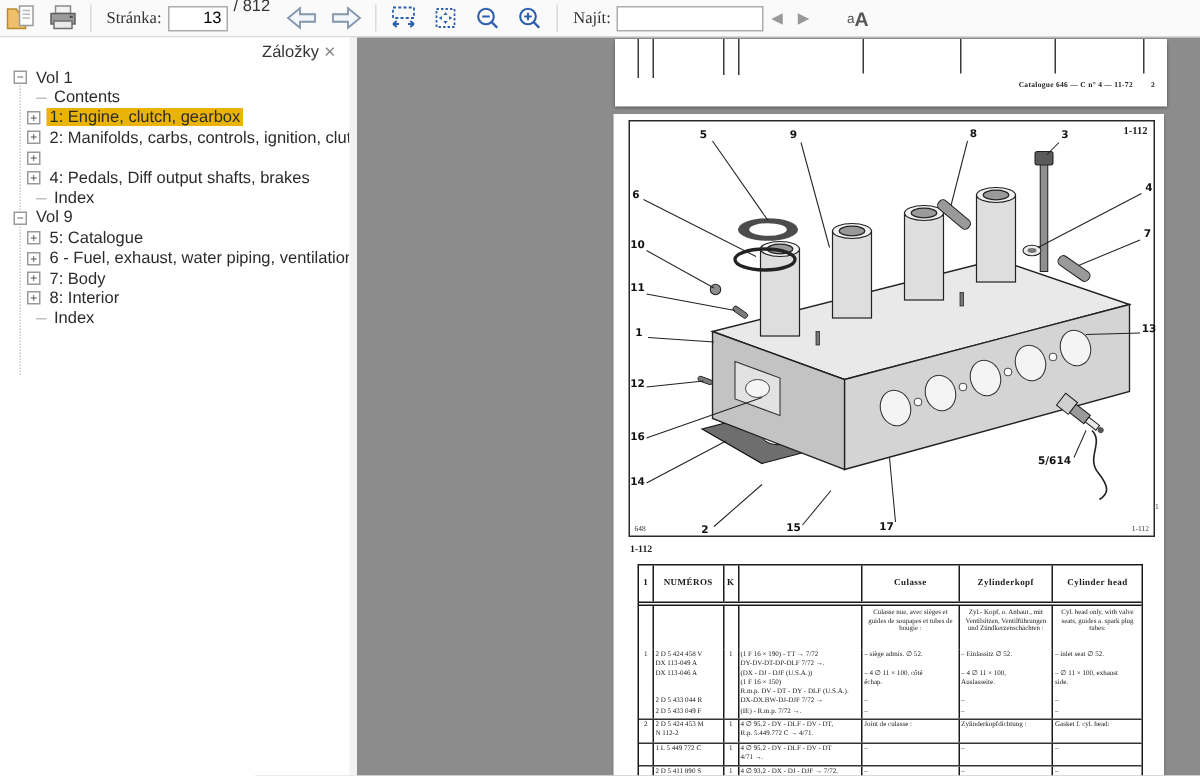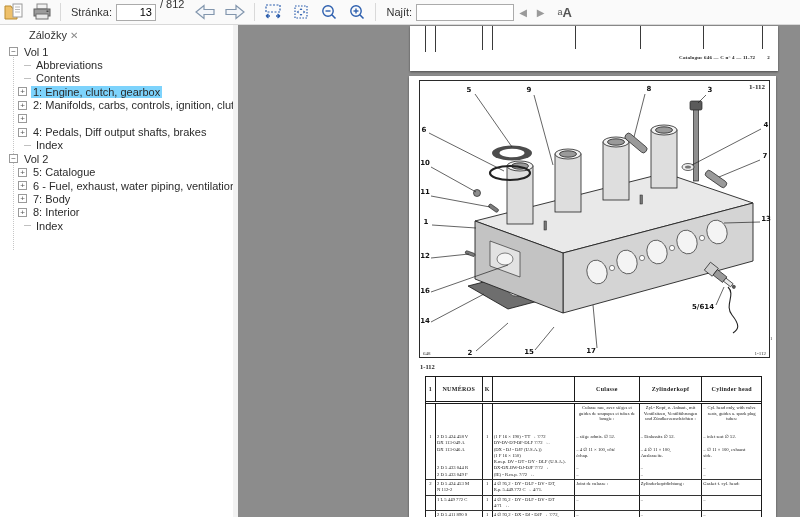--- a/index.html
+++ b/index.html
@@ -7,51 +7,51 @@
     font-family:"Liberation Sans", sans-serif; }
   .app { position:relative; width:800px; height:517px; }
 
   
   .toolbar { position:absolute; left:0; top:0; width:800px; height:25px;
     background:#fafafa; border-bottom:1px solid #d9d9d9;
     display:flex; align-items:center; font-size:11px; color:#333; }
   .tb-btn { height:22px; display:flex; align-items:center; justify-content:center;
     padding:0 4px; }
   .tb-sep { width:1px; height:18px; background:#d9d9d9; margin:0 4px; }
-  .tb-label { margin:0 4px 0 6px; }
+  .tb-label { margin:0 4px 0 6px;font-family:Liberation Serif, serif; }
   .page-input { width:40px; height:17px; border:1px solid #ababab; background:#fff;
     font-size:11px; text-align:right; padding:0 3px; font-family:"Liberation Sans",sans-serif; }
   .page-total { margin:0 6px 16px 4px; }
   .find-input { width:98px; height:17px; border:1px solid #ababab; background:#fff;
     font-size:11px; padding:0 3px; font-family:"Liberation Sans",sans-serif; }
   .find-nav { color:#9a9a9a; font-size:10px; padding:0 5px; }
-  .aa-icon { color:#555; margin-left:8px; }
+  .aa-icon { color:#555; margin-left:20px; }
   .aa-icon .sm { font-size:9px; vertical-align:2px; }
   .aa-icon .lg { font-size:13px; font-weight:bold; }
 
   
   .sidebar { position:absolute; left:0; top:25px; width:233px; height:492px;
     background:#fff; overflow:hidden; }
-  .sb-head { height:20px; display:flex; align-items:center; justify-content:flex-start;
-    padding:0 6px; color:#333; font-size:11px;margin-left:23px; }
+  .sb-head { height:20px; display:flex; align-items:center; justify-content:flex-end;
+    padding:0 6px; color:#333; font-size:11px; }
   .sb-close { color:#8a8a8a; font-size:10px; padding:0 3px; }
   .tree { position:relative; font-size:11px; color:#2b2b2b; }
   .tree-guide { position:absolute; left:13px; top:3px; height:202px;
     border-left:1px dotted #c7c7c7; }
   .tree-row { height:13.4px; display:flex; align-items:center; white-space:nowrap;
     overflow:hidden; position:relative; }
   .tree-row.lvl0 { padding-left:9px; }
   .tree-row.lvl1.noexp { padding-left:24px; }
   .tree-row.lvl1.exp { padding-left:18px; }
   .expander { width:9px; height:9px; border:1px solid #9a9a9a; background:#fff;
     font-size:8px; line-height:7px; text-align:center; color:#555; margin-right:4px;
     flex:none; }
   .dash { width:7px; height:1px; background:#c0c0c0; margin-right:3px; flex:none; }
   .tree-label { padding:0 2px; }
-  .tree-row.sel .tree-label { background:#7dd3fc; }
+  .tree-row.sel .tree-label { background:#eab308; }
 
   
   .splitter { position:absolute; left:233px; top:25px; width:5px; height:492px;
     background:#f2f2f2; }
   .docarea { position:absolute; left:238px; top:25px; width:562px; height:492px;
     background:#8c8c8c; overflow:hidden; }
   .page { position:absolute; background:#fff; box-shadow:0 1px 2px rgba(0,0,0,.45); }
   .page-prev { left:172px; top:1px; width:368px; height:45px; overflow:hidden; }
   .vrule { position:absolute; top:0; width:1px; background:#3a3a3a; }
   .prev-footer { position:absolute; right:8px; top:29px; font-family:"Liberation Serif",serif;
@@ -179,24 +179,20 @@
       <span class="sb-close">✕</span>
     </div>
     <div class="tree">
       <div class="tree-guide"></div>
     <div class="tree-row lvl0 exp">
           <span class="expander">−</span>
           <span class="tree-label">Vol 1</span>
         </div>
         <div class="tree-row lvl1 noexp">
           <span class="dash"></span>
-          <span class="tree-label">Abbreviations</span>
-        </div>
-        <div class="tree-row lvl1 noexp">
-          <span class="dash"></span>
           <span class="tree-label">Contents</span>
         </div>
         <div class="tree-row lvl1 exp sel">
           <span class="expander">+</span>
           <span class="tree-label">1: Engine, clutch, gearbox</span>
         </div>
         <div class="tree-row lvl1 exp">
           <span class="expander">+</span>
           <span class="tree-label">2: Manifolds, carbs, controls, ignition, clutch, alterna</span>
         </div>
@@ -206,21 +202,21 @@
         <div class="tree-row lvl1 exp">
           <span class="expander">+</span>
           <span class="tree-label">4: Pedals, Diff output shafts, brakes</span>
         </div>
         <div class="tree-row lvl1 noexp">
           <span class="dash"></span>
           <span class="tree-label">Index</span>
         </div>
         <div class="tree-row lvl0 exp">
           <span class="expander">−</span>
-          <span class="tree-label">Vol 2</span>
+          <span class="tree-label">Vol 9</span>
         </div>
         <div class="tree-row lvl1 exp">
           <span class="expander">+</span>
           <span class="tree-label">5: Catalogue</span>
         </div>
         <div class="tree-row lvl1 exp">
           <span class="expander">+</span>
           <span class="tree-label">6 - Fuel, exhaust, water piping, ventilation, heating</span>
         </div>
         <div class="tree-row lvl1 exp">

